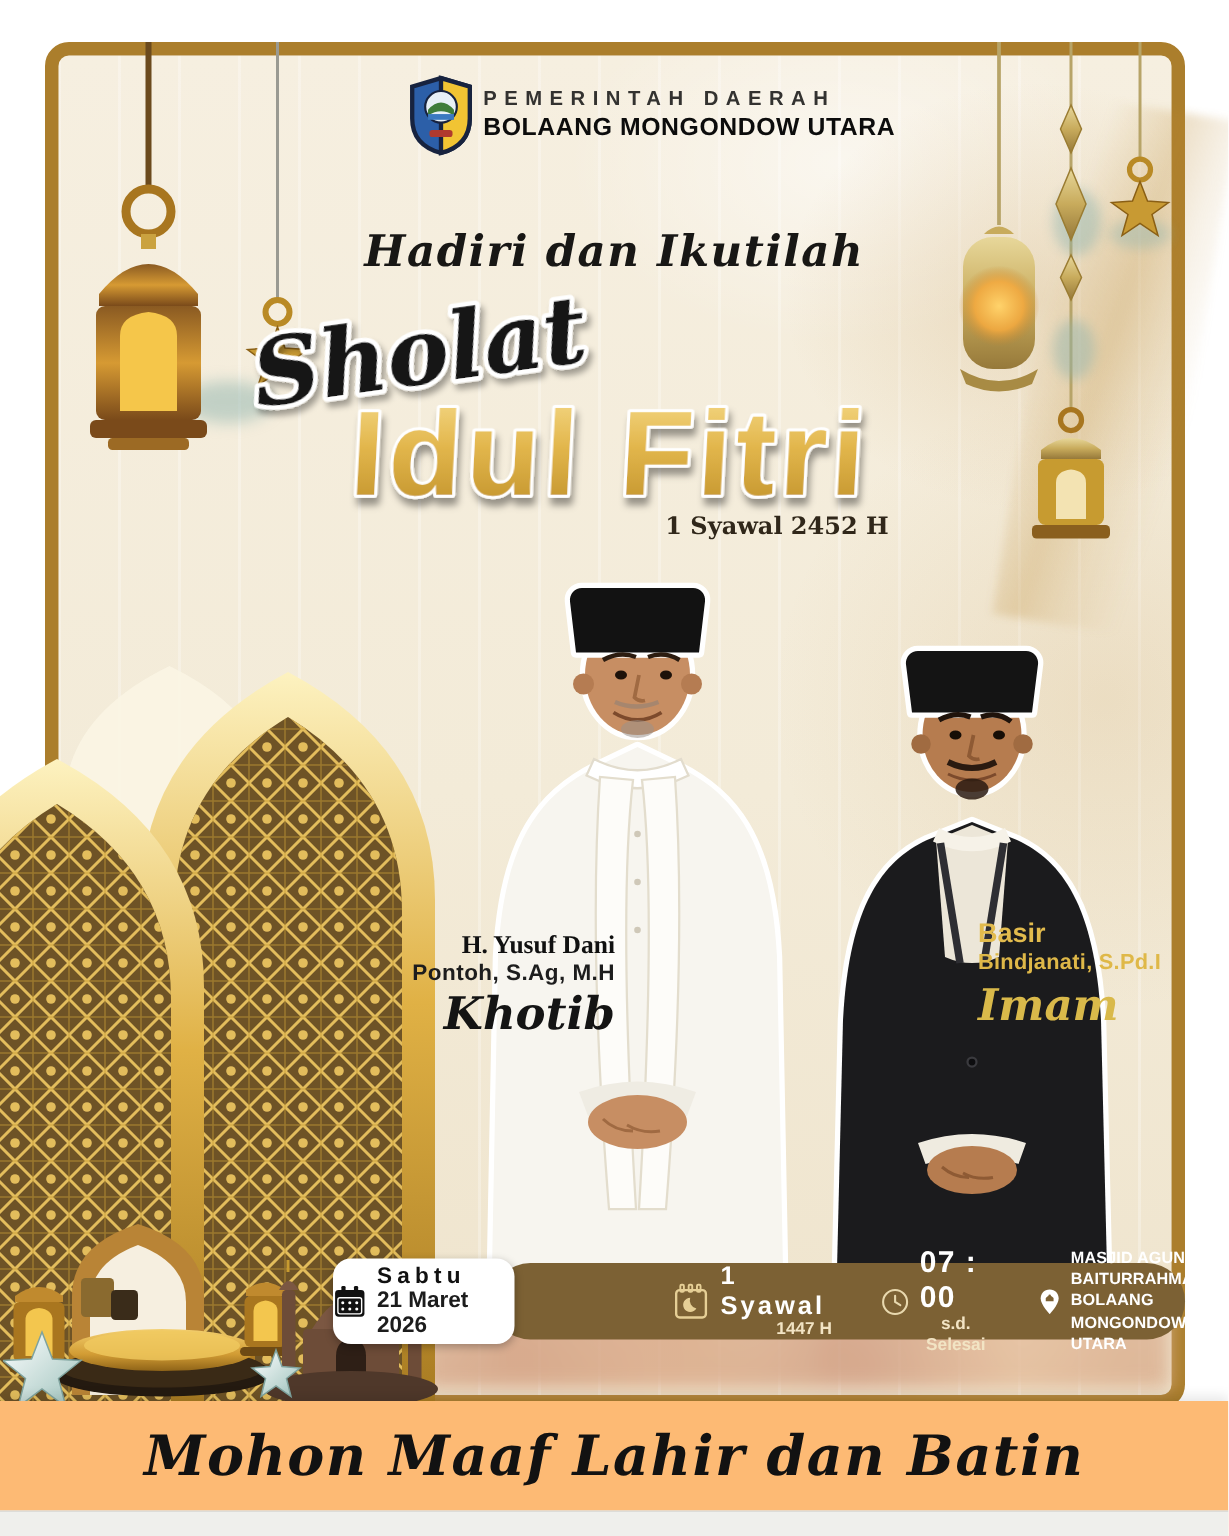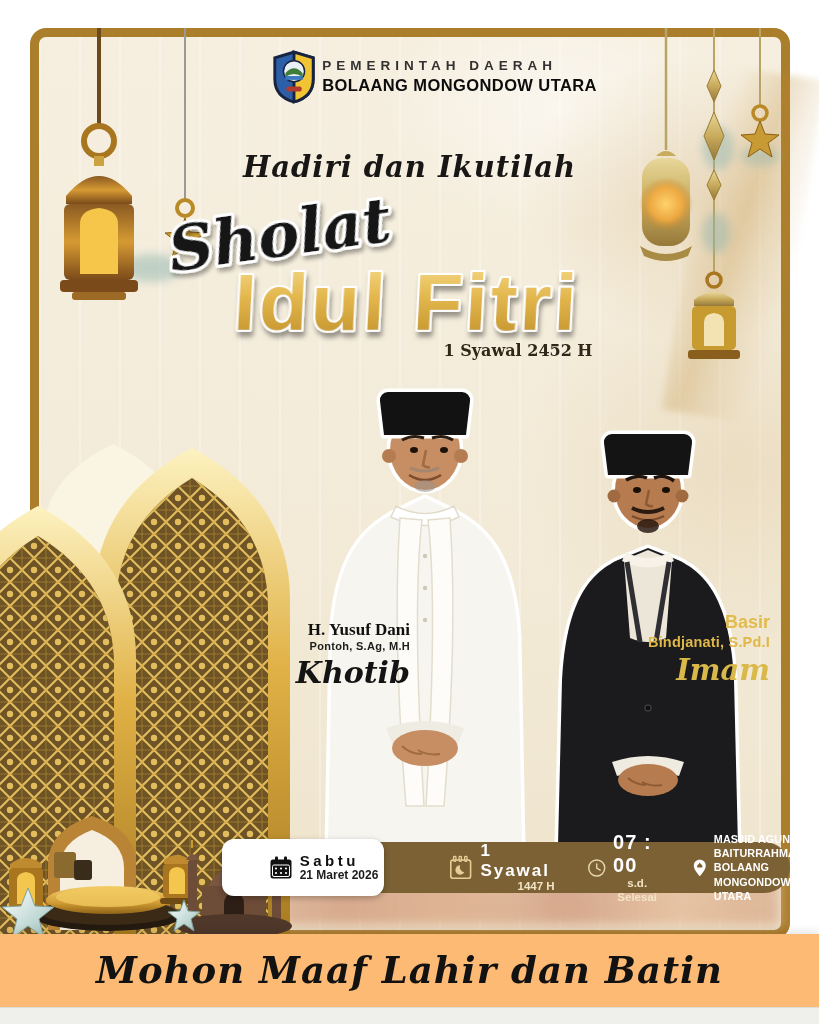--- a/index.html
+++ b/index.html
@@ -30,23 +30,23 @@
            font-family:"DejaVu Serif",serif;font-style:italic;font-weight:600;font-size:29px;color:#181715;letter-spacing:1px;}
   .sholat-svg{position:absolute;left:150px;top:178px;z-index:5;}
   .title-svg{position:absolute;left:160px;top:242px;z-index:5;}
   .title-sub{position:absolute;left:428px;top:341px;width:180px;z-index:5;text-align:center;
              font-family:"DejaVu Serif",serif;font-size:16px;font-weight:600;color:#30271a;}
 
   
   .men-svg{position:absolute;left:290px;top:376px;z-index:4;}
   .label-left{position:absolute;left:262px;top:620px;width:148px;z-index:5;text-align:right;line-height:1.2;}
   .label-left .n1{font-size:17px;font-weight:800;color:#101010;font-family:Liberation Serif, serif;}
-  .label-left .n2{font-size:11px;font-weight:600;color:#1d1d1d;letter-spacing:.3px;}
+  .label-left .n2{font-size:15px;font-weight:600;color:#1d1d1d;letter-spacing:.3px;}
   .label-left .role{font-family:"DejaVu Serif",serif;font-style:italic;font-size:30px;font-weight:600;color:#141414;margin-top:1px;}
-  .label-right{position:absolute;left:610px;top:612px;width:160px;z-index:5;text-align:right;line-height:1.2;}
+  .label-right{position:absolute;left:652px;top:612px;width:160px;z-index:5;text-align:left;line-height:1.2;}
   .label-right .n1{font-size:18px;font-weight:800;color:#e2bb4d;}
   .label-right .n2{font-size:14.5px;font-weight:700;color:#dfb848;letter-spacing:.2px;}
   .label-right .role{font-family:"DejaVu Serif",serif;font-style:italic;font-size:29px;font-weight:700;color:#d9b94a;margin-top:2px;}
 
   
   .hang-left{position:absolute;left:52px;top:28px;z-index:2;}
   .hang-right{position:absolute;left:626px;top:28px;z-index:2;}
   .arch-layer{position:absolute;left:-2px;top:438px;z-index:3;}
   .cluster{position:absolute;left:2px;top:812px;z-index:4;}
   .photo-blur{position:absolute;left:282px;top:856px;width:498px;height:70px;z-index:2;filter:blur(6px);opacity:.85;
@@ -56,24 +56,24 @@
         radial-gradient(circle at 55% 65%, rgba(183,108,84,.5), transparent 45%),
         radial-gradient(circle at 76% 45%, rgba(235,196,160,.7), transparent 42%),
         radial-gradient(circle at 93% 60%, rgba(196,130,96,.5), transparent 45%),
         linear-gradient(180deg,#eedfc9,#e5c8ab);}
 
   
   .bar{position:absolute;left:222px;top:839px;width:568px;height:57px;z-index:6;}
   .bar-brown{position:absolute;left:106px;top:3px;right:0;bottom:3px;background:#7c6134;border-radius:26px;
              display:flex;align-items:center;padding:0 4px 0 24px;box-sizing:border-box;gap:10px;}
   .pill{position:absolute;left:0;top:0;width:121px;height:57px;background:#ffffff;border-radius:12px;z-index:2;
-        box-shadow:0 2px 6px rgba(0,0,0,.28);display:flex;align-items:center;justify-content:center;gap:7px;padding-left:41px;}
+        box-shadow:0 2px 6px rgba(0,0,0,.28);display:flex;align-items:center;justify-content:center;gap:7px;}
   .pill-txt{display:flex;flex-direction:column;line-height:1.1;}
   .pill-day{font-size:15px;font-weight:800;letter-spacing:3.5px;color:#111;}
-  .pill-date{font-size:12px;font-weight:600;color:#1c1c1c;}
+  .pill-date{font-size:15px;font-weight:600;color:#1c1c1c;}
   .seg{display:flex;align-items:center;gap:7px;}
   .seg-col{display:flex;flex-direction:column;line-height:1.15;}
   .hij-1{font-size:17px;font-weight:800;letter-spacing:2px;color:#ffffff;}
   .hij-2{font-size:11.5px;font-weight:600;color:#f2e4c4;text-align:right;}
   .tim-1{font-size:20px;font-weight:800;letter-spacing:1px;color:#ffffff;}
   .tim-2{font-size:11.5px;font-weight:600;color:#f2e4c4;text-align:center;}
   .ven-1,.ven-2{font-size:10.8px;font-weight:800;color:#ffffff;letter-spacing:.1px;line-height:1.3;}
   .divider{width:2px;height:38px;background:rgba(255,246,225,.85);border-radius:1px;margin:0 6px;}
 
   

